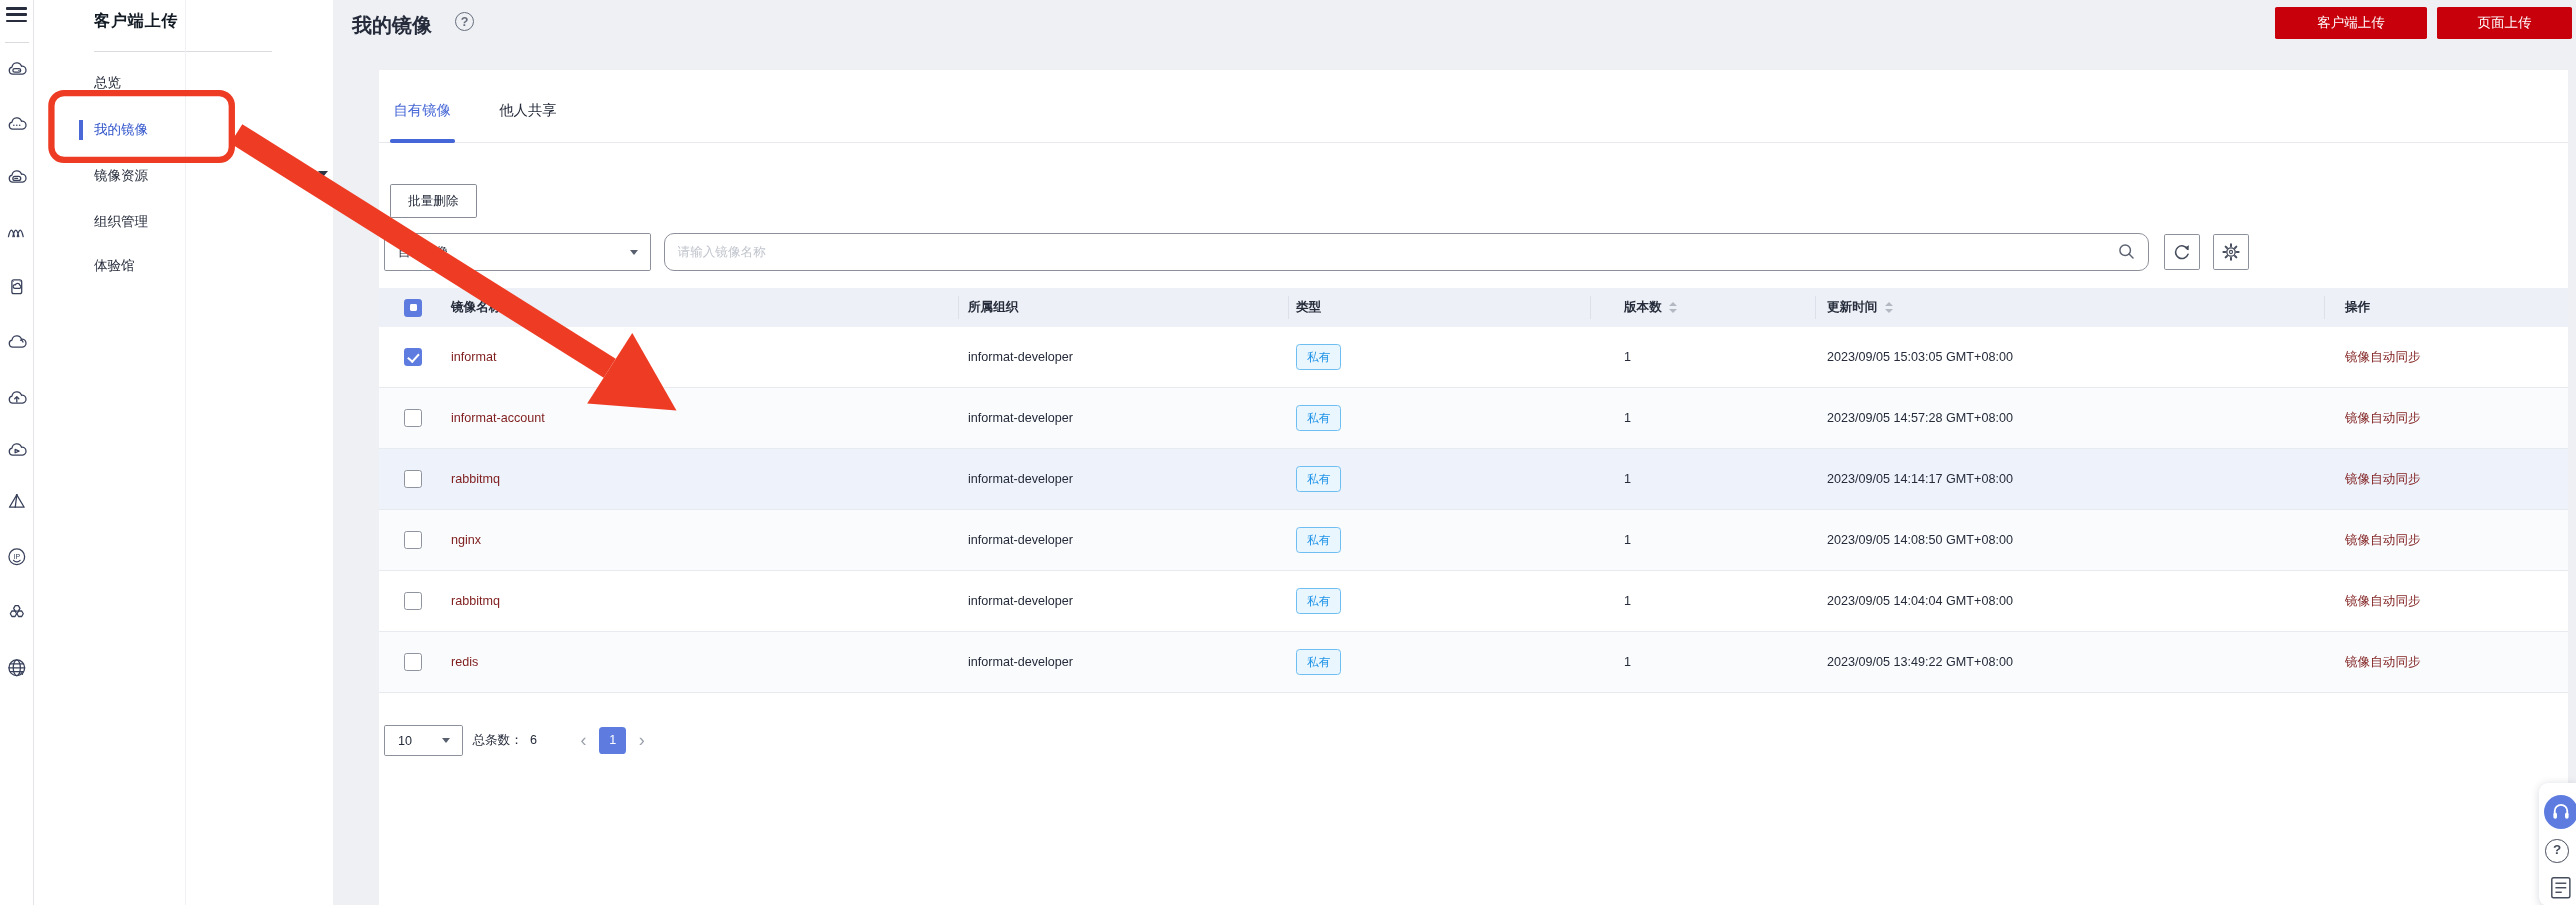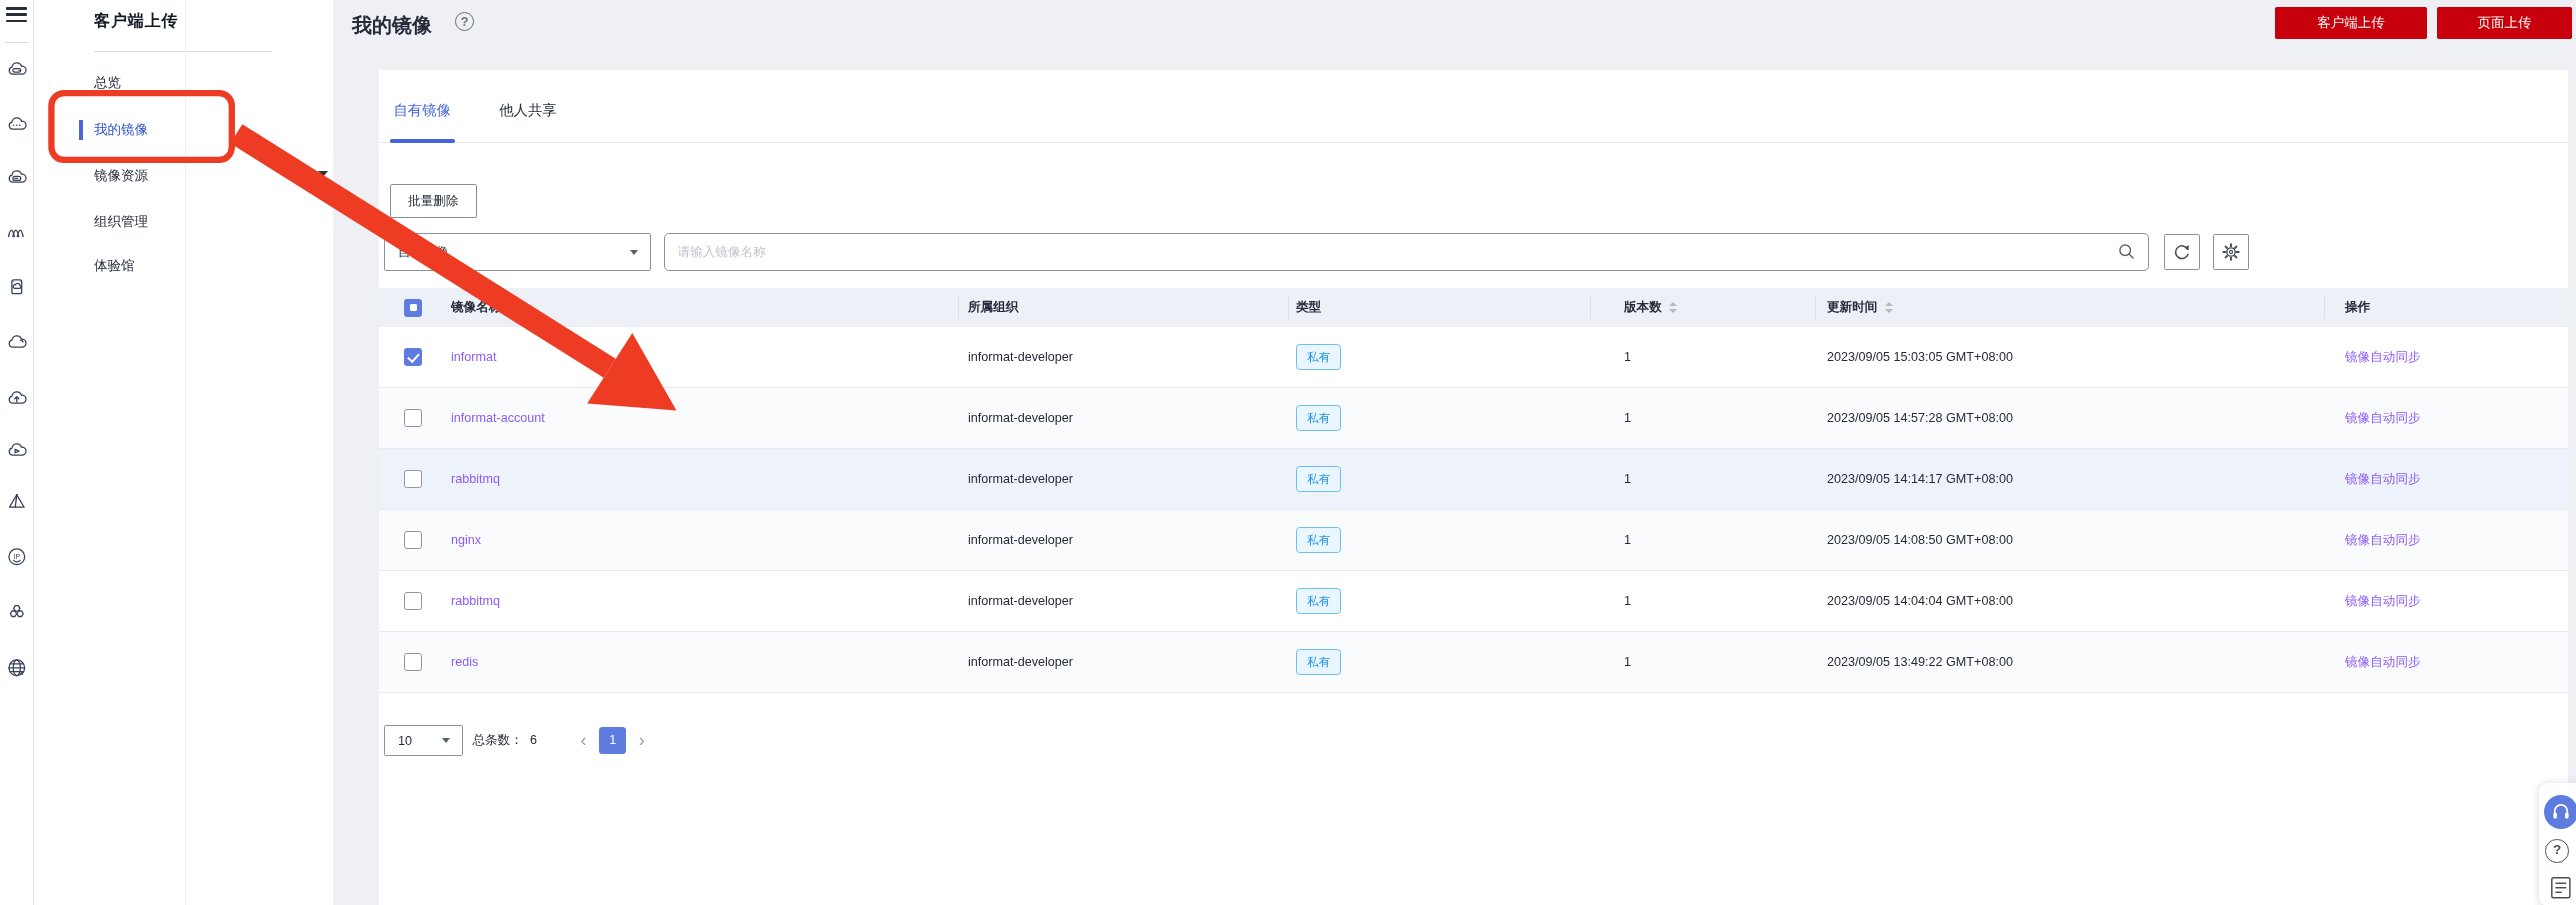--- a/index.html
+++ b/index.html
@@ -38,21 +38,21 @@
   .tab{font-size:14.4px;padding:0 3.6px 21.6px 3.6px;position:relative;cursor:pointer}
   .tab.active{color:#4566d6}
   .tab.active::after{content:"";position:absolute;left:0;right:0;bottom:-0.9px;height:3.6px;background:#4566d6;border-radius:1.8px}
   .batch{display:block;margin:41px 0 0 10.8px;width:87px;height:34px;background:#fff;border:0.9px solid #888c96;border-radius:1.8px;font-size:12.6px;color:#252b3a;cursor:pointer;font-family:inherit}
   
   .filters{margin:15.3px 0 0 5.4px;display:flex;align-items:center;height:38px}
   .select{height:38px;border:0.9px solid #8d919b;border-radius:1.8px;background:#fff;display:flex;align-items:center;padding:0 12.6px;font-size:12.6px;cursor:pointer;box-sizing:border-box}
   .caret{margin-left:auto;width:0;height:0;border-left:4.5px solid transparent;border-right:4.5px solid transparent;border-top:5.4px solid #586070}
   .sel-type{width:267px;margin-right:12.6px}
   .sel-org{width:271px;margin-right:12.6px}
-  .search{width:1485px;height:38px;border:0.9px solid #8d919b;border-radius:5px;display:flex;align-items:center;box-sizing:border-box;background:#fff}
+  .search{width:1485px;height:38px;border:0.9px solid #8d919b;border-radius:10px;display:flex;align-items:center;box-sizing:border-box;background:#fff}
   .search input{flex:1;border:none;outline:none;font-family:inherit;font-size:12.6px;padding:0 12.6px;color:#252b3a;background:transparent}
   .search input::placeholder{color:#c0c4cc}
   .sicon{margin-right:10.8px;display:flex}
   .icon-btn{width:36px;height:36px;border:0.9px solid #8d919b;border-radius:1.8px;background:#fff;margin-left:15.3px;display:flex;align-items:center;justify-content:center;cursor:pointer;padding:0}
   .icon-btn.gear{margin-left:12.6px}
   
   .table{margin-top:17px;position:relative}
   .thead{position:relative;height:39px;background:#edf0f6;font-weight:bold;font-size:12.6px}
   .hdiv{position:absolute;top:8px;bottom:8px;width:0.9px;background:#dde0e8}
   .trow{position:relative;height:60px;border-bottom:0.9px solid #e7eaef;font-size:12.6px;background:#fff}
@@ -64,21 +64,21 @@
   .c-org{left:589px}
   .c-type{left:917px}
   .c-ver{left:1245px;width:174px;}
   .c-time{left:1448px}
   .c-ops{left:1966px}
   .cb{width:18px;height:18px;border:0.9px solid #8f949e;border-radius:2.7px;background:#fff;cursor:pointer;position:relative;box-sizing:border-box}
   .cb.ind{background:#5e7ce0;border-color:#5e7ce0}
   .cb.ind::after{content:"";position:absolute;left:4.5px;top:4.5px;width:7.2px;height:7.2px;background:#fff;border-radius:1.4px}
   .cb.checked{background:#5e7ce0;border-color:#5e7ce0}
   .cb.checked::after{content:"";position:absolute;left:5.4px;top:1.8px;width:4.5px;height:9px;border:solid #fff;border-width:0 2.3px 2.3px 0;transform:rotate(42deg)}
-  .link{color:#8b5cf6;cursor:pointer;text-decoration:none}
+  .link{color:#7f1d1d;cursor:pointer;text-decoration:none}
   .badge{padding:4.5px 10px;border:0.9px solid #6fbef2;border-radius:3.6px;background:#e9f6fe;color:#2596e8;font-size:11.7px}
   .sorters{display:inline-flex;flex-direction:column;gap:2.7px;margin-left:7.2px;vertical-align:1.8px;cursor:pointer}
   .sorters i{width:0;height:0;border-left:4.5px solid transparent;border-right:4.5px solid transparent}
   .s-up{border-bottom:4.5px solid #b4b8c2}
   .s-down{border-top:4.5px solid #b4b8c2}
   
   .pager{margin:32px 0 0 5.4px;display:flex;align-items:center;font-size:12.6px}
   .psize{width:79px;height:31px;margin-right:9px}
   .ptotal{margin-right:31px;color:#252b3a}
   .ptotal b{font-weight:normal;margin-left:7.2px}

